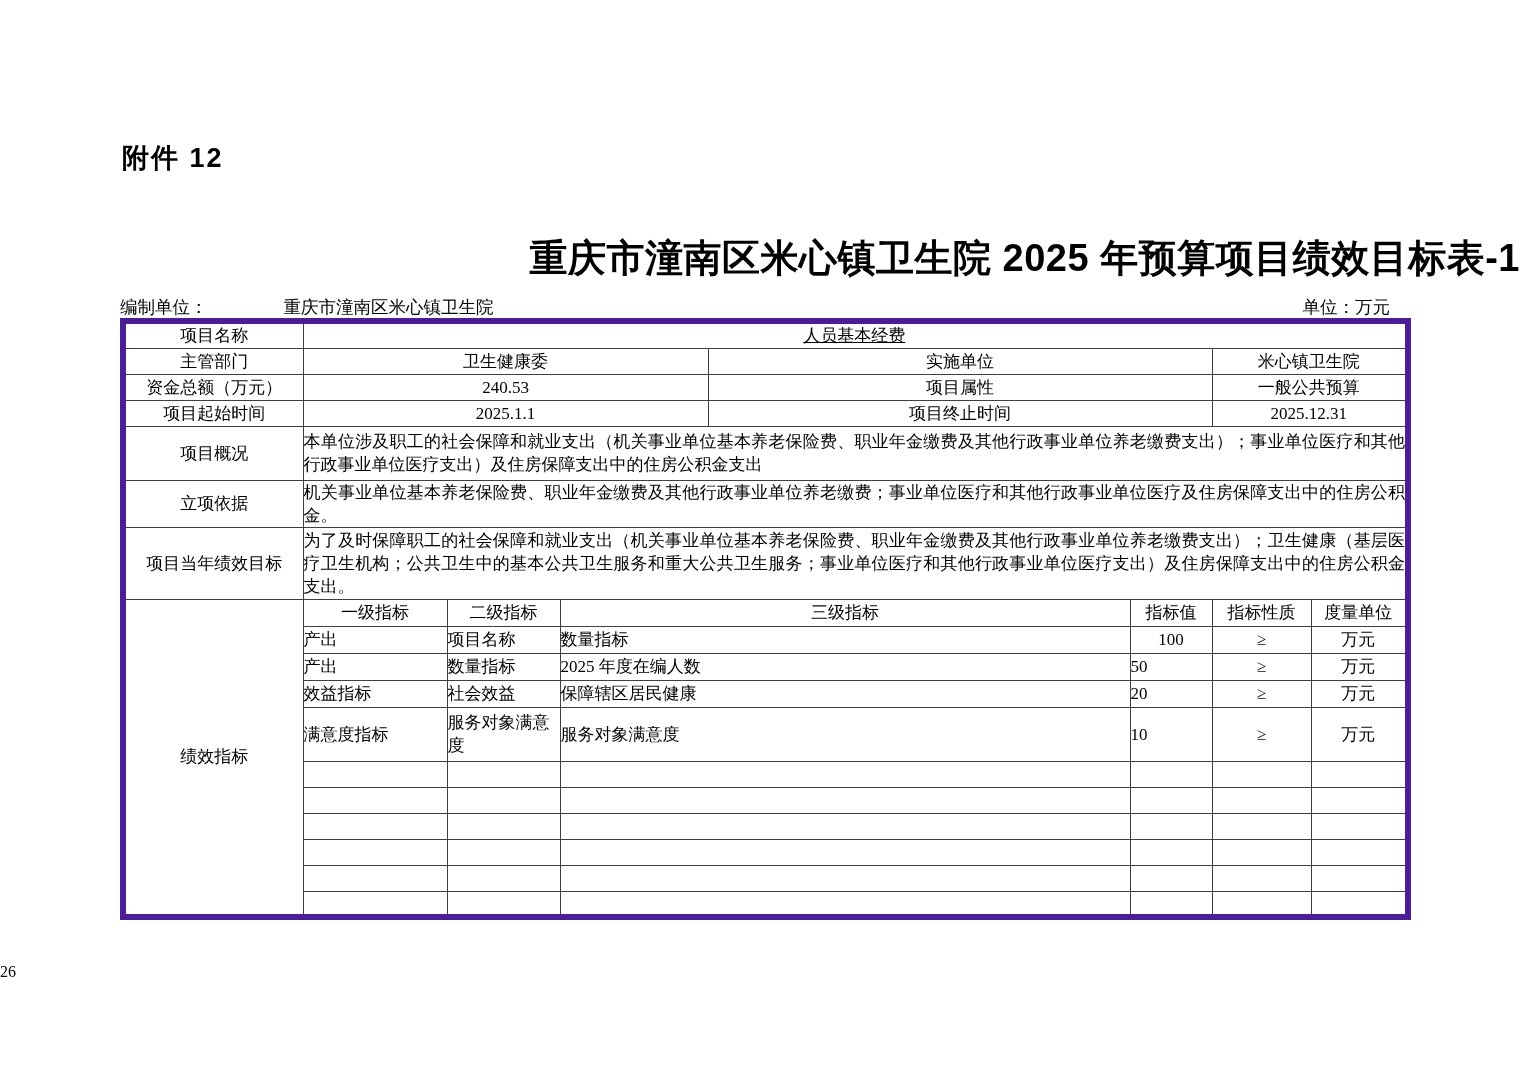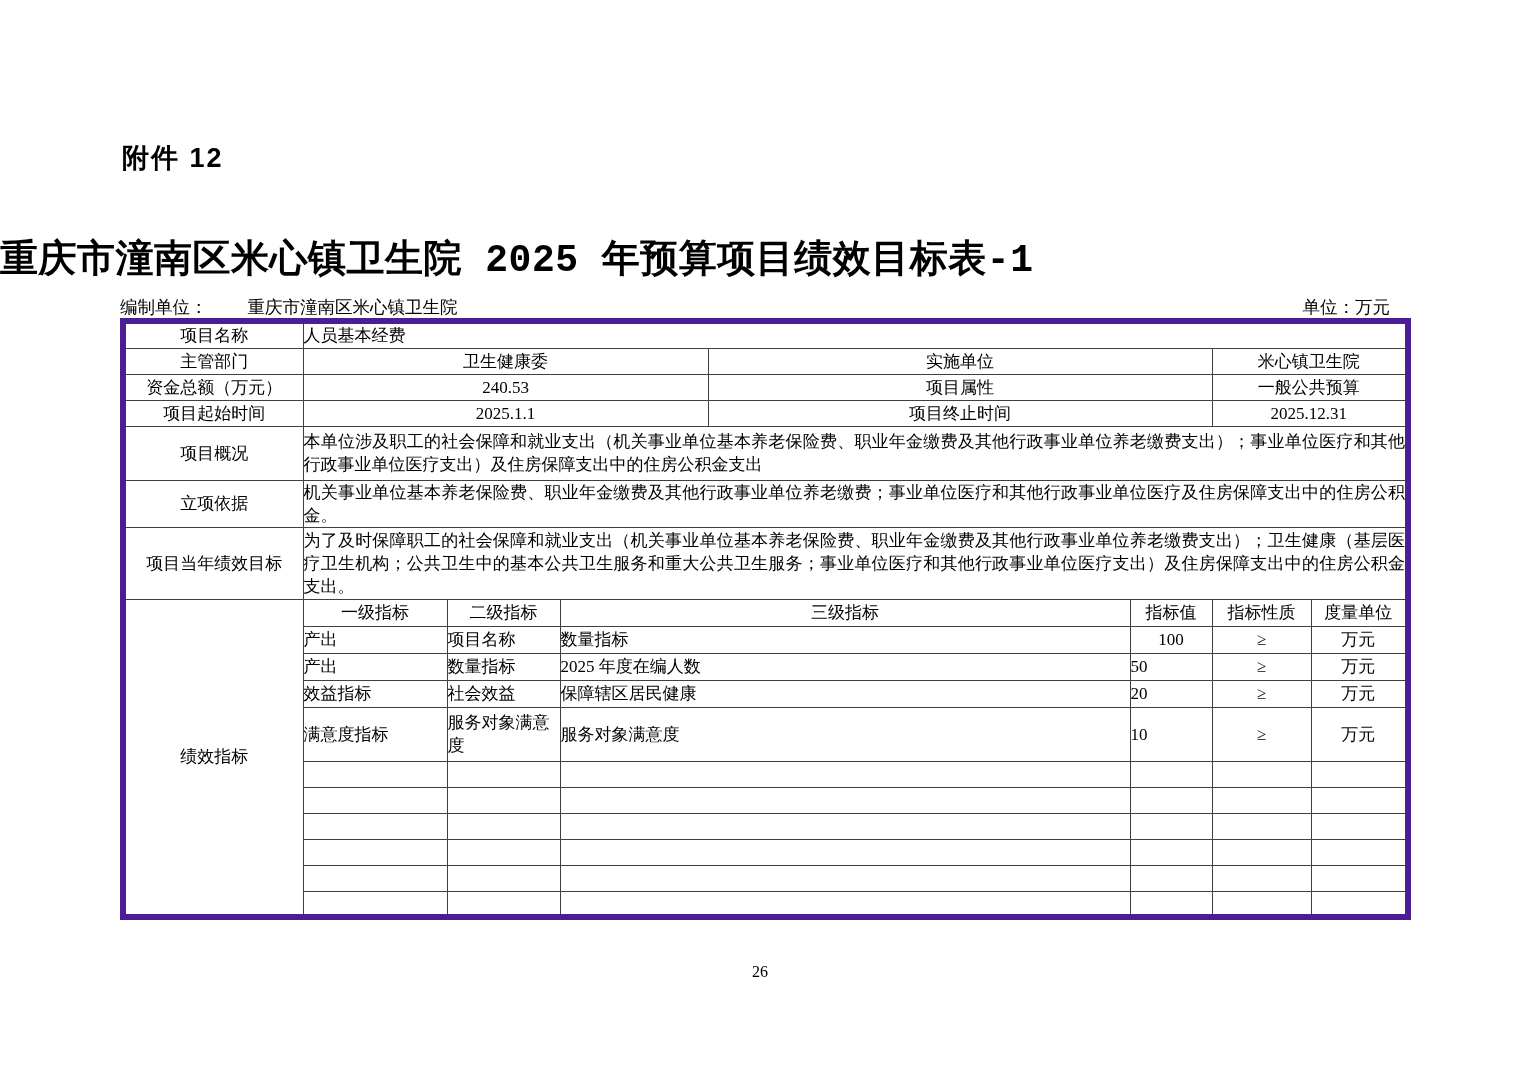--- a/index.html
+++ b/index.html
@@ -8,55 +8,55 @@
     font-family:"Liberation Serif","DejaVu Serif",serif;
     color:#000;
   }
   .attachment{
     position:absolute;left:122px;top:140px;
     font-family:"Liberation Sans","DejaVu Sans",sans-serif;
     font-weight:bold;font-size:27px;letter-spacing:2px;
   }
   .doc-title{
     position:absolute;left:0;top:233px;width:100%;
-    text-align:left;font-weight:bold;font-size:38px;
-    font-family:Liberation Mono, monospace;
+    text-align:right;font-weight:bold;font-size:38px;
+    font-family:Liberation Sans, sans-serif;
     letter-spacing:0.5px;
   }
   .subheader{
     position:absolute;left:120px;top:295px;width:1270px;
     display:flex;justify-content:space-between;align-items:flex-end;
     font-size:17.5px;
   }
-  .subheader .left-group{display:flex;}
+  .subheader .left-group{display:flex;gap:36px;}
   .subheader .prep-value{margin-left:40px;}
   table.main{
     position:absolute;left:120px;top:318px;
     width:1285px;border-collapse:collapse;table-layout:fixed;
     border:6px solid #4c1d95;
   }
   table.main td{
     border:1px solid #3f3f3f;
     font-size:17px;line-height:23px;
     vertical-align:middle;padding:0;
     overflow:hidden;
   }
   td.lbl{text-align:center;}
   td.val-c{text-align:center;}
-  td.val-l{text-align:left;padding-left:10px;}
+  td.val-l{text-align:center;padding-left:10px;text-decoration:underline;}
   td.longtext{text-align:justify;padding:3px 12px 3px 10px;line-height:23px;}
   td.ind-h{text-align:center;}
   td.ind-l{text-align:left;padding-left:8px;}
   td.ind-c{text-align:center;}
   td.v-center{text-align:center;margin-top:36px;}
   td.v-left{text-align:left;padding-left:5px;}
   td.v-indent{text-align:left;padding-left:16px;}
   .page-number{
     position:absolute;left:0;top:963px;width:100%;
-    text-align:center;font-size:16px;
+    font-size:16px;
   }
 </style>
 </head>
 <body>
 
 <div class="attachment">附件 12</div>
 
 <div class="doc-title">重庆市潼南区米心镇卫生院 2025 年预算项目绩效目标表-1</div>
 
 <div class="subheader">

